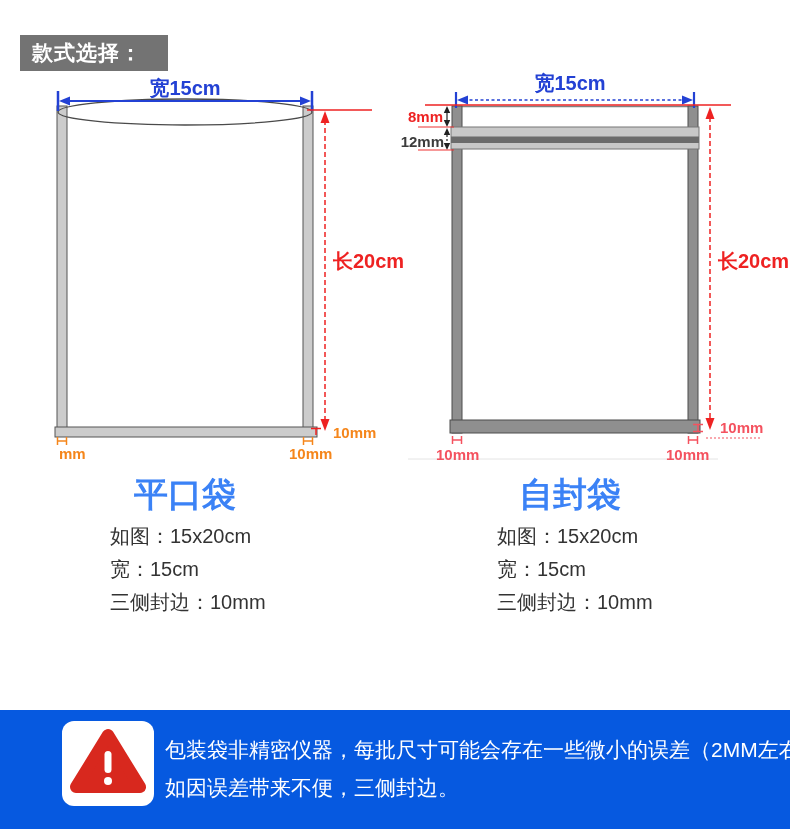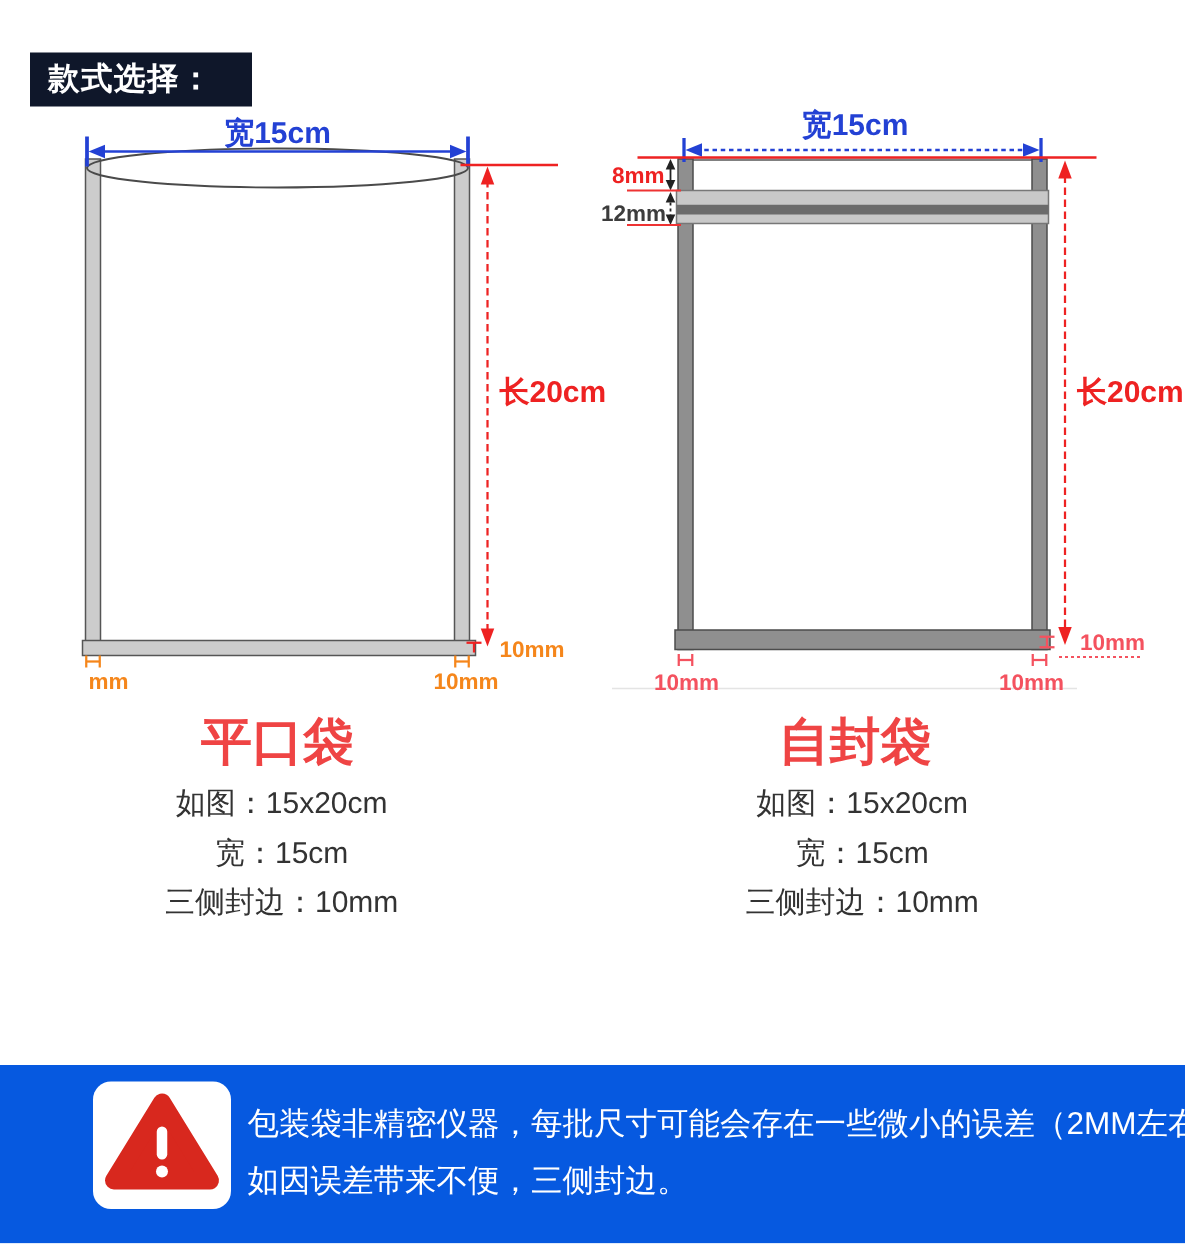--- a/index.html
+++ b/index.html
@@ -4,34 +4,34 @@
 <style>
   * { margin:0; padding:0; box-sizing:border-box; }
   html,body { background:#fff; }
   body { font-family:"Liberation Sans","DejaVu Sans",sans-serif; }
   .page {
     position:relative; width:790px; height:829px;
     background:#ffffff; overflow:hidden; margin:0 auto;
   }
   .style-badge {
     position:absolute; left:20px; top:35px;
-    background:#0f172a; color:#ffffff;
+    background:#737373; color:#ffffff;
     font-size:21px; font-weight:bold; letter-spacing:1px;
     padding:5px 26px 6px 12px; line-height:1.2;
   }
   .diagram-svg { position:absolute; left:0; top:0; }
   svg text { font-family:"Liberation Sans","DejaVu Sans",sans-serif; }
   .product-title {
     position:absolute; top:472px; width:200px;
-    text-align:center; color:#ef4444;
+    text-align:center; color:#3b82f6;
     font-size:34px; font-weight:bold;
   }
   .title-left  { left:85px; }
   .title-right { left:470px; }
-  .spec-list { position:absolute; top:520px; color:#333333; font-size:20px;text-align:center; }
+  .spec-list { position:absolute; top:520px; color:#333333; font-size:20px; }
   .spec-left  { left:110px; }
   .spec-right { left:497px; }
   .spec-line { height:33px; line-height:33px; white-space:nowrap; }
   .notice-banner {
     position:absolute; left:0; top:710px; width:790px; height:119px;
     background:#0659e0;
   }
   .warn-icon-box {
     position:absolute; left:62px; top:11px; width:92px; height:85px;
     background:#ffffff; border-radius:12px;

